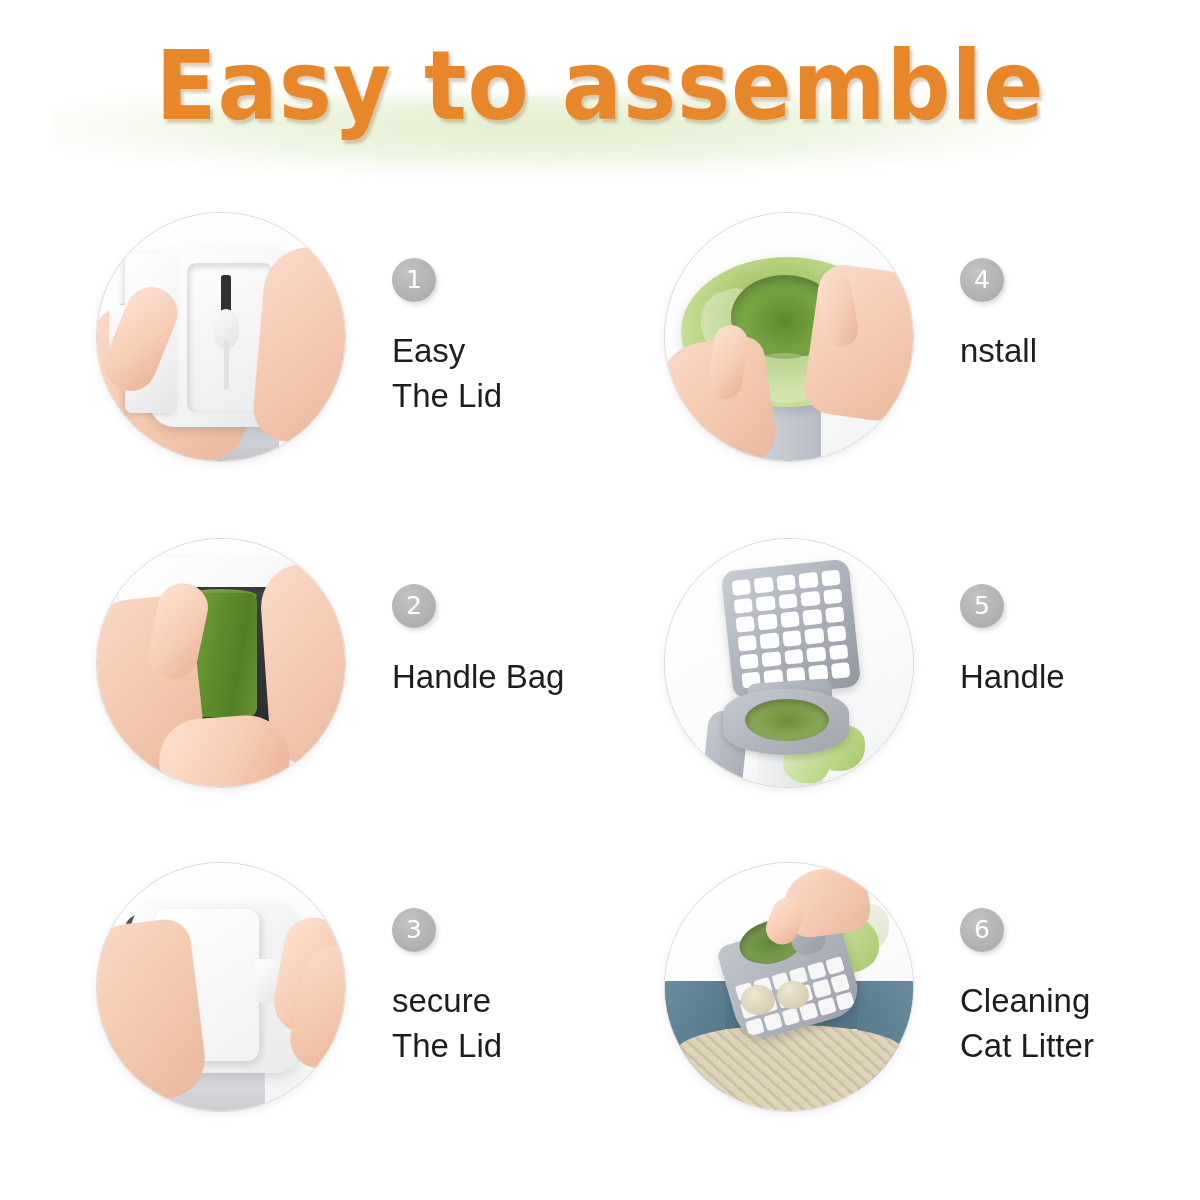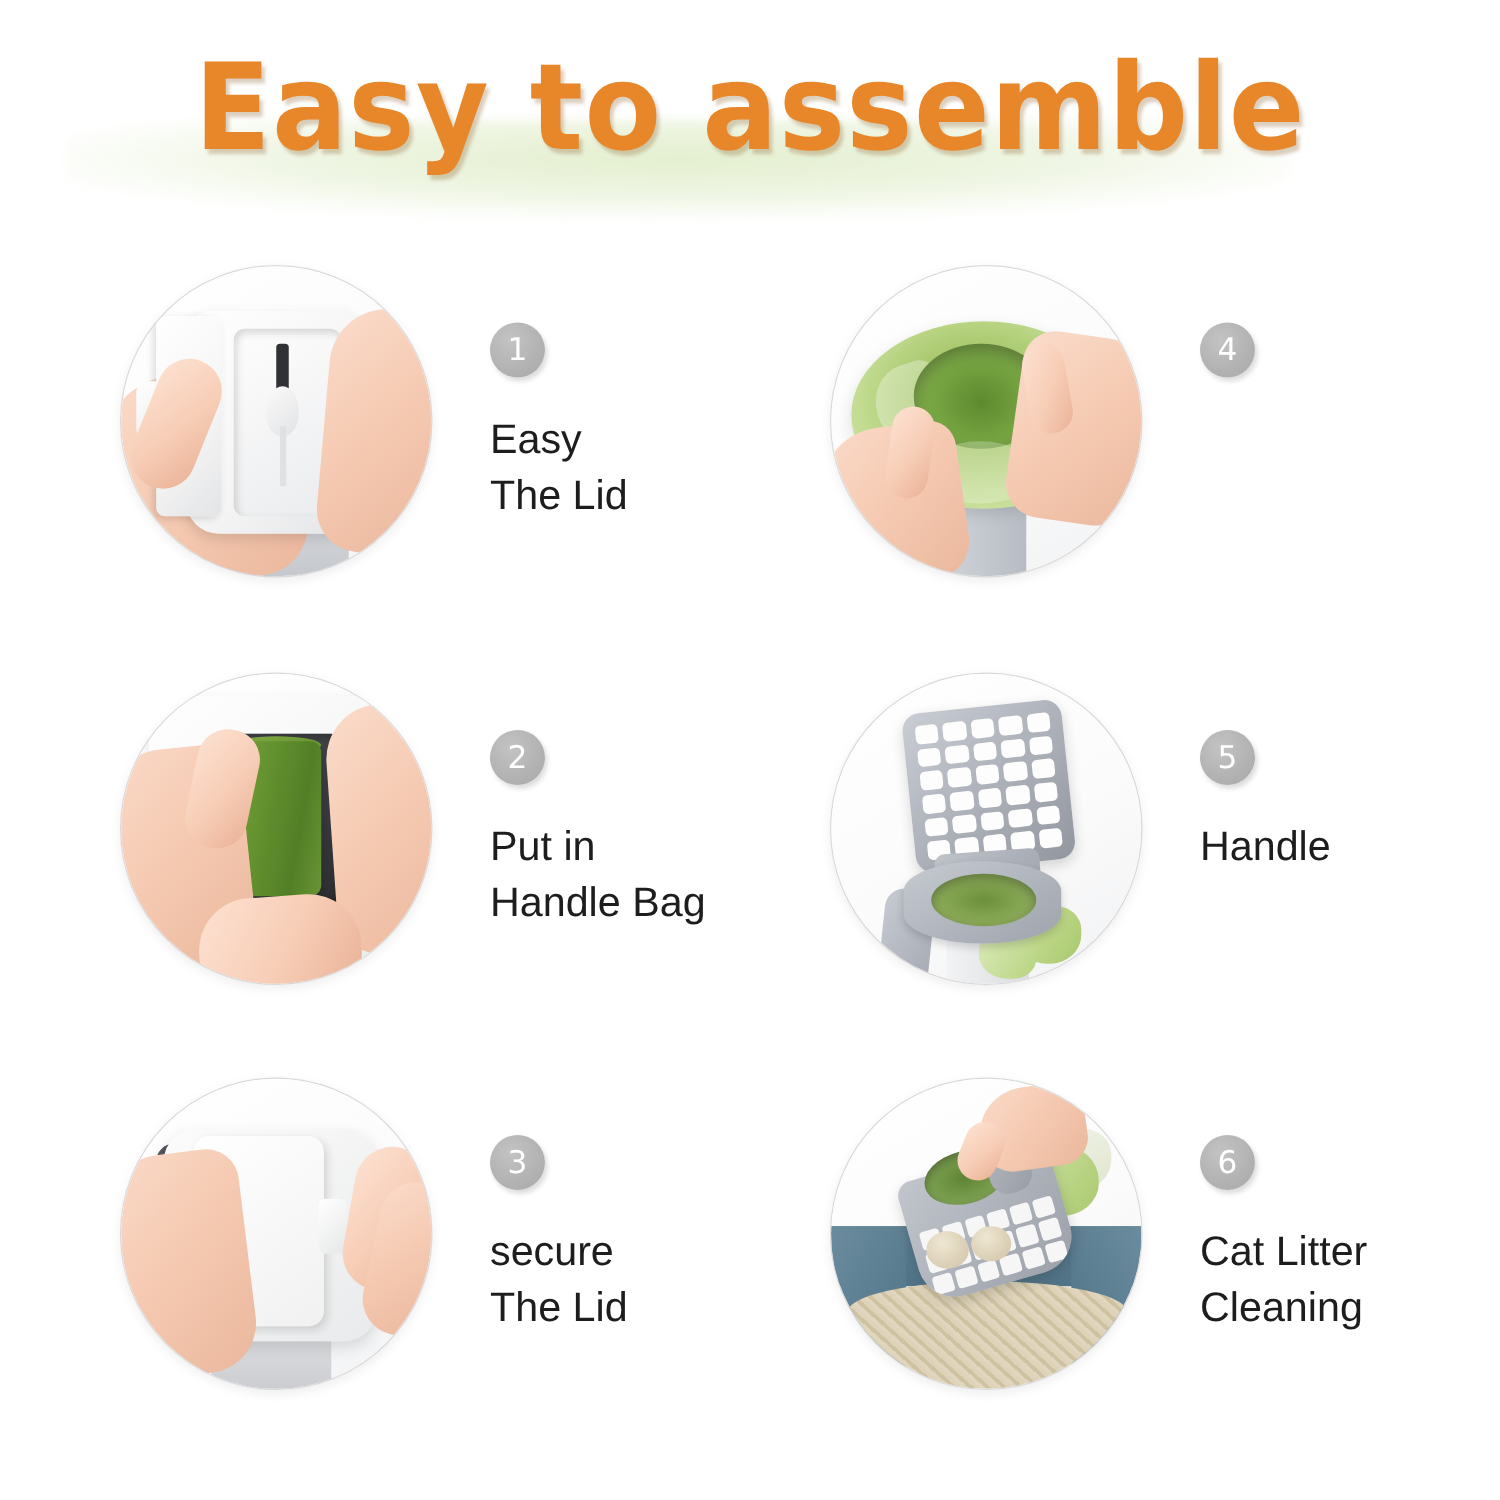--- a/index.html
+++ b/index.html
@@ -232,41 +232,41 @@
         <div class="s4-mouth"></div>
         <div class="s4-fold3"></div>
         <div class="s4-handL skin"></div>
         <div class="s4-thumbL skin2"></div>
         <div class="s4-handR skin"></div>
         <div class="s4-thumbR skin2"></div>
       </div>
     </div>
     <div class="caption">
       <div class="badge">4</div>
+      <div class="cap-line">nstall</div>
     </div>
   </div>
 
   <div class="step col-l row-2">
     <div class="photo">
       <div class="scene">
         <div class="bg-white"></div>
         <div class="s2-dev"></div>
         <div class="s2-cav"></div>
         <div class="s2-tab"></div>
         <div class="s2-rolltop"></div>
         <div class="s2-roll"></div>
         <div class="s2-palmL skin"></div>
         <div class="s2-thumbL skin2"></div>
         <div class="s2-fingR skin"></div>
         <div class="s2-fingB skin2"></div>
       </div>
     </div>
     <div class="caption">
       <div class="badge">2</div>
-      <div class="cap-line">Put in</div>
       <div class="cap-line">Handle Bag</div>
     </div>
   </div>
 
   <div class="step col-r row-2">
     <div class="photo">
       <div class="scene">
         <div class="bg-white"></div>
         <div class="s5-tube"></div>
         <div class="s5-hand"></div>
@@ -373,18 +373,18 @@
         <div class="s6-mouth"></div>
         <div class="s6-clump1"></div>
         <div class="s6-clump2"></div>
         <div class="s6-grip"></div>
         <div class="s6-hand skin"></div>
         <div class="s6-thumb skin2"></div>
       </div>
     </div>
     <div class="caption">
       <div class="badge">6</div>
+      <div class="cap-line">Cleaning</div>
       <div class="cap-line">Cat Litter</div>
-      <div class="cap-line">Cleaning</div>
     </div>
   </div>
 
 </div>
 
 </body></html>

